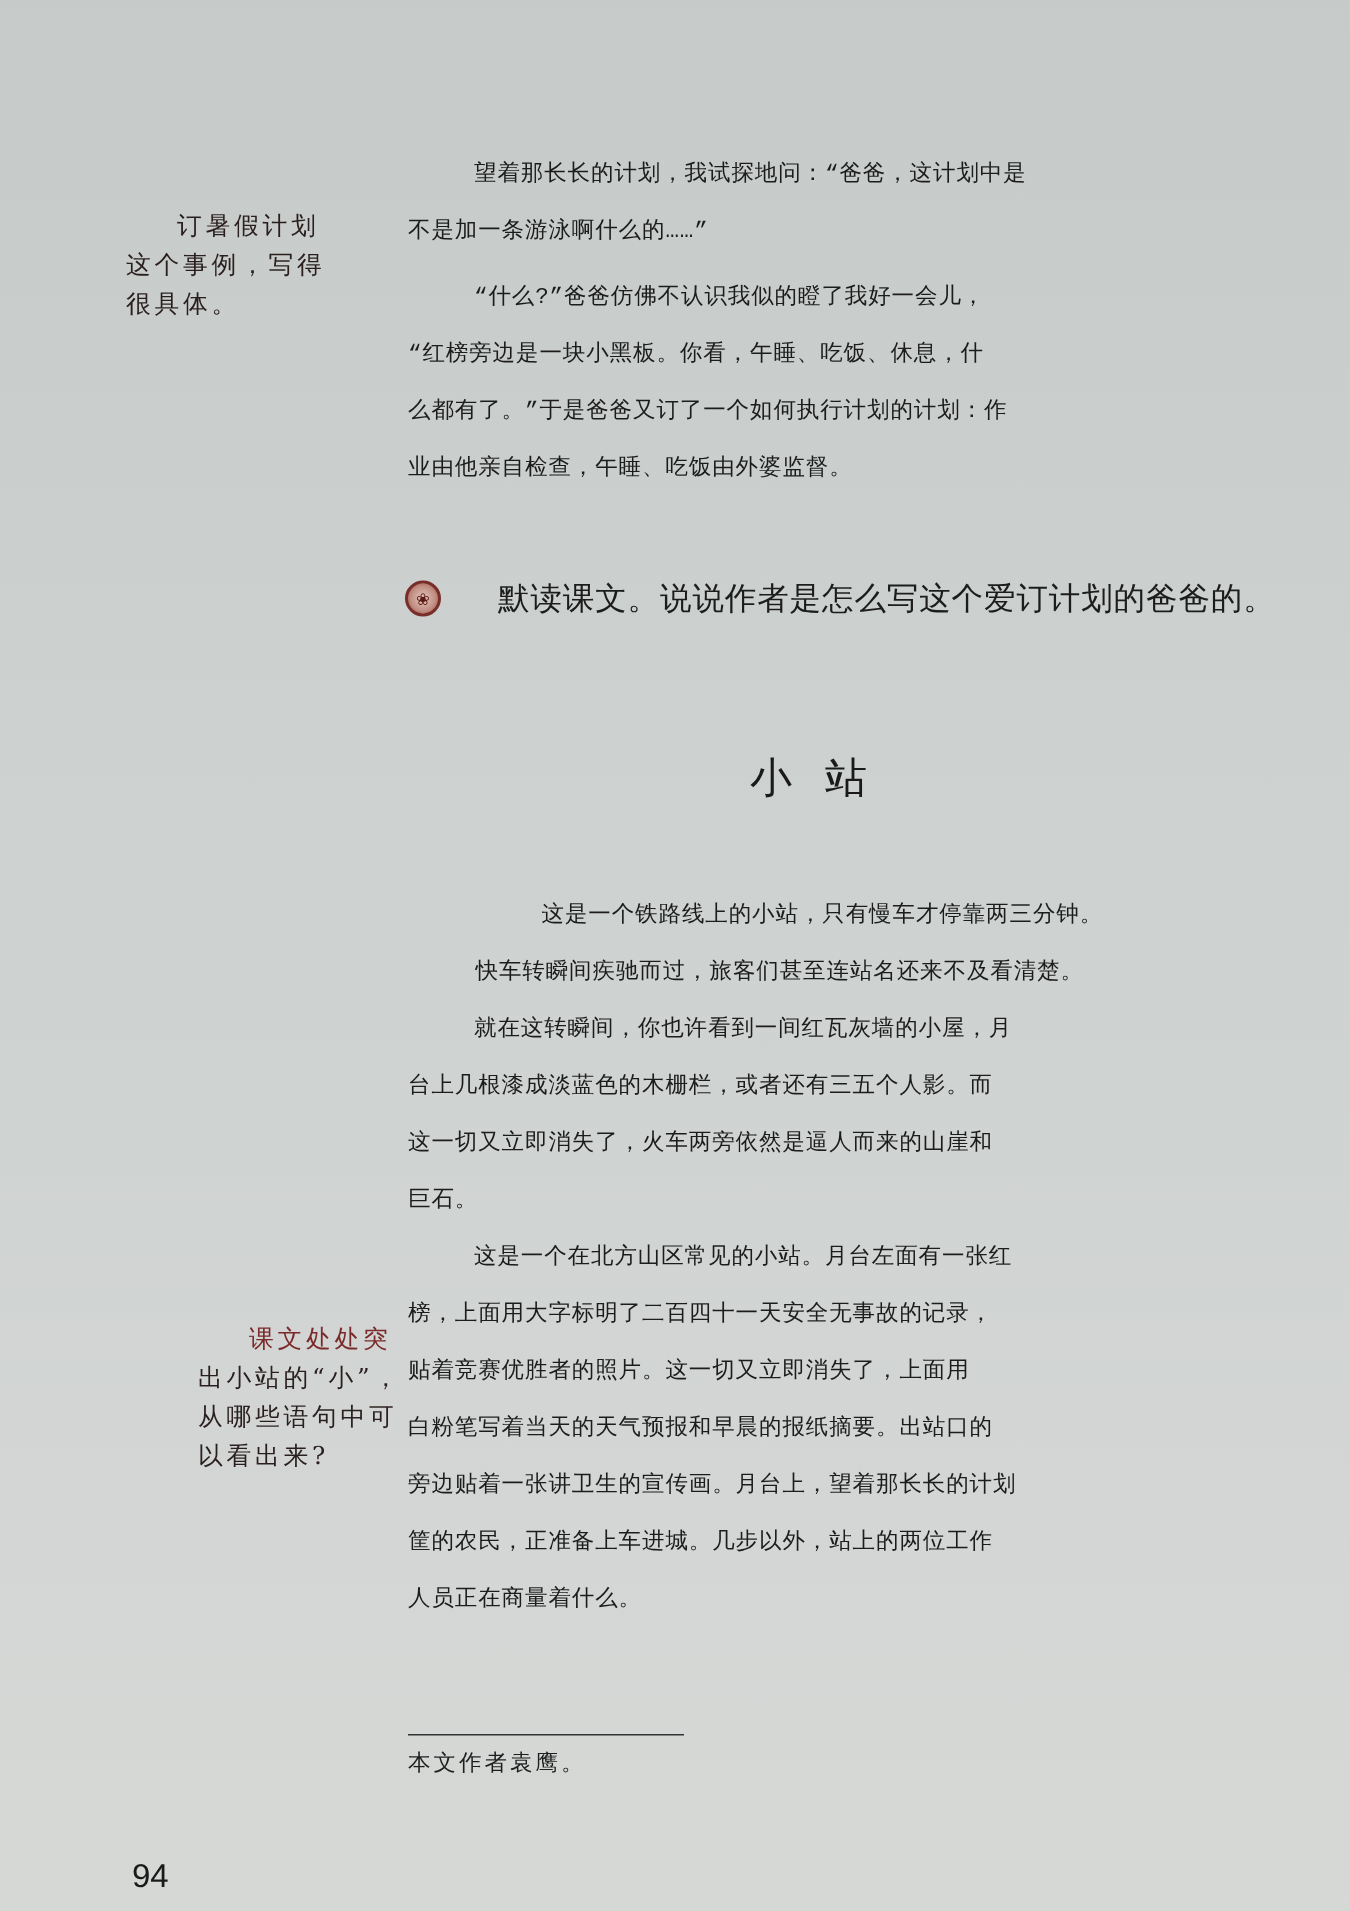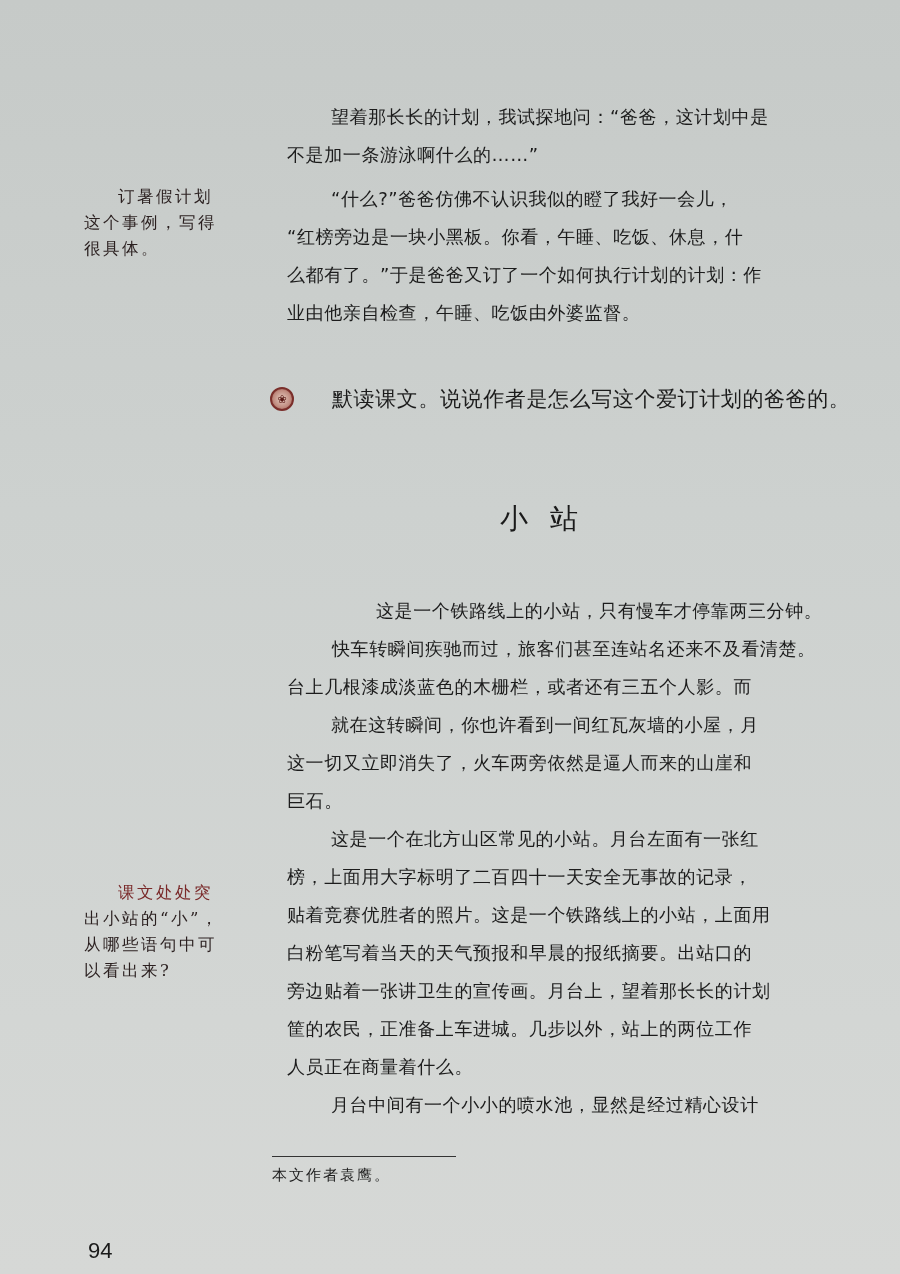--- a/index.html
+++ b/index.html
@@ -26,30 +26,31 @@
       left: 84px;
       width: 140px;
       font-family: "DejaVu Serif", "Liberation Serif", serif;
       font-size: 16.5px;
       line-height: 26px;
       letter-spacing: 2.5px;
       color: #2a1f1f;
     }
     .margin-note .accent { color: #7a2a2a; }
     .note-1 { top: 138px; }
-    .note-2 { top: 880px; }
+    .note-2 { top: 880px; margin-left: 48px; }
     .para {
       position: absolute;
-      left: 287px;
+      left: 272px;
       width: 556px;
-      font-size: 18px;
+      font-size: 15px;
       line-height: 38px;
       letter-spacing: 0.6px;
       text-align: justify;
       color: #1c1c1c;
+      font-family: Liberation Mono, monospace;
     }
     .para .line { display: block; white-space: nowrap; }
     .indent { padding-left: 44px; }
     .exercise {
       position: absolute;
       left: 270px;
       top: 385px;
       display: flex;
       align-items: center;
       gap: 14px;
@@ -104,21 +105,21 @@
       font-size: 22px;
       color: #1a1a1a;
     }
   </style>
 </head>
 <body>
 
 <div class="page">
 
   <div class="margin-note note-1">
-    <span class="line" style="display:block;padding-left:34px;margin-top:46px;">订暑假计划</span>
+    <span class="line" style="display:block;padding-left:34px;">订暑假计划</span>
     <span class="line" style="display:block;">这个事例，写得</span>
     <span class="line" style="display:block;">很具体。</span>
   </div>
 
   <div class="para" style="top:98px;">
     <span class="line indent">望着那长长的计划，我试探地问：“爸爸，这计划中是</span>
     <span class="line">不是加一条游泳啊什么的……”</span>
   </div>
 
   <div class="para" style="top:180px;">
@@ -134,44 +135,41 @@
   </div>
 
   <div class="title">小站</div>
 
   <div class="para" style="top:592px;margin-left:45px;">
     <span class="line indent">这是一个铁路线上的小站，只有慢车才停靠两三分钟。</span>
     <span class="line">快车转瞬间疾驰而过，旅客们甚至连站名还来不及看清楚。</span>
   </div>
 
   <div class="para" style="top:668px;">
+    <span class="line indent">就在这转瞬间，你也许看到一间红瓦灰墙的小屋，月</span>
     <span class="line">台上几根漆成淡蓝色的木栅栏，或者还有三五个人影。而</span>
-    <span class="line indent">就在这转瞬间，你也许看到一间红瓦灰墙的小屋，月</span>
     <span class="line">这一切又立即消失了，火车两旁依然是逼人而来的山崖和</span>
     <span class="line">巨石。</span>
   </div>
 
   <div class="margin-note note-2">
     <span class="line accent" style="display:block;padding-left:34px;">课文处处突</span>
     <span class="line" style="display:block;">出小站的“小”，</span>
     <span class="line" style="display:block;">从哪些语句中可</span>
     <span class="line" style="display:block;">以看出来?</span>
   </div>
 
   <div class="para" style="top:820px;">
     <span class="line indent">这是一个在北方山区常见的小站。月台左面有一张红</span>
     <span class="line">榜，上面用大字标明了二百四十一天安全无事故的记录，</span>
-    <span class="line">贴着竞赛优胜者的照片。这是一个铁路线上的小站，上面用</span>
+    <span class="line">贴着竞赛优胜者的照片。这一切又立即消失了，上面用</span>
     <span class="line">白粉笔写着当天的天气预报和早晨的报纸摘要。出站口的</span>
     <span class="line">旁边贴着一张讲卫生的宣传画。月台上，望着那长长的计划</span>
     <span class="line">筐的农民，正准备上车进城。几步以外，站上的两位工作</span>
     <span class="line">人员正在商量着什么。</span>
   </div>
 
-  <div class="para" style="top:1086px;">
-    <span class="line indent">月台中间有一个小小的喷水池，显然是经过精心设计</span>
-  </div>
 
   <div class="footnote-rule"></div>
   <div class="footnote">本文作者袁鹰。</div>
 
   <div class="page-number">94</div>
 </div>
 
 </body></html>

